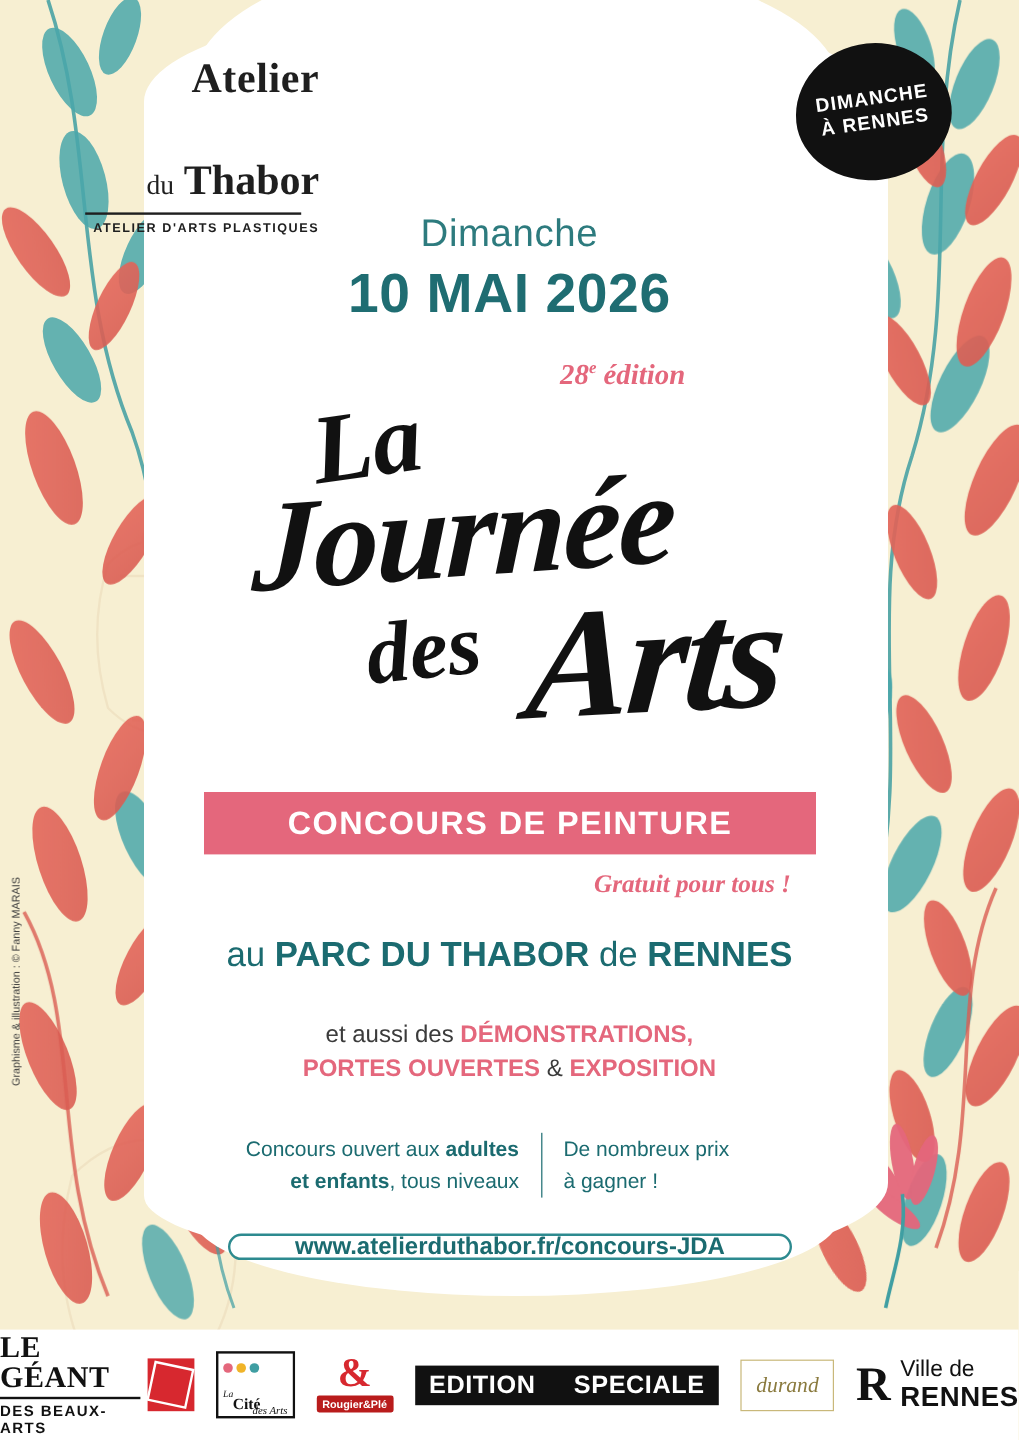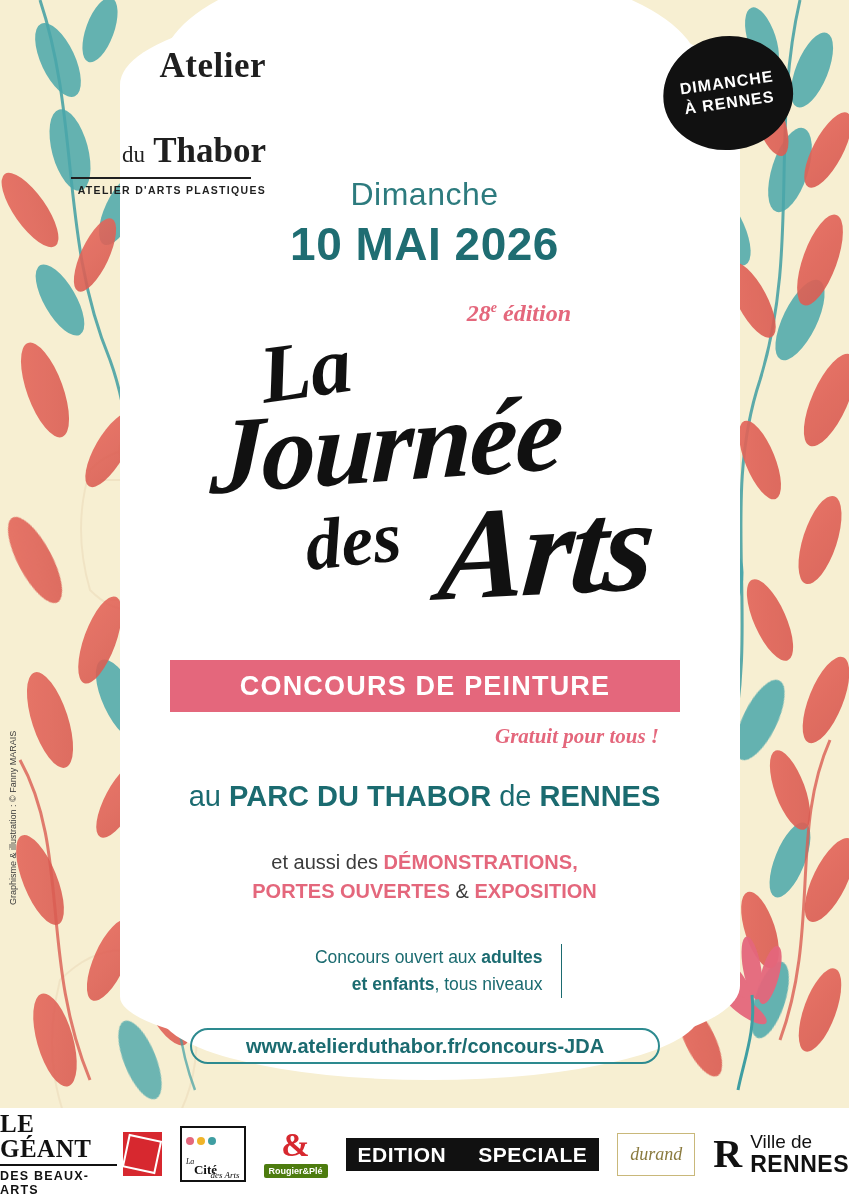--- a/index.html
+++ b/index.html
@@ -161,21 +161,21 @@
     display: flex; align-items: center; justify-content: center;
     color: #1b6b70; font-size: 17.5px; line-height: 1.55;
   }
   .cols .c1 { width: 272px; text-align: right; padding-right: 18px; }
   .cols .divider { width: 1px; align-self: stretch; background: #1b6b70; }
   .cols .c2 { width: 220px; text-align: left; padding-left: 18px; }
   .cols b { font-weight: bold; }
 
   
   .urlbar {
-    position: absolute; left: 190px; top: 1028px; width: 470px; height: 36px;
+    position: absolute; left: 190px; top: 1028px; width: 470px; height: 22px;
     border: 2px solid #2d8a8f; border-radius: 19px; z-index: 6;
     display: flex; align-items: center; justify-content: center;
   }
   .urlbar span { color: #1b6b70; font-size: 20px; font-weight: bold; }
 
   
   .credits {
     position: absolute; left: 8px; top: 905px; z-index: 7;
     transform: rotate(-90deg); transform-origin: left top;
     font-size: 9px; color: #3b3b3b; white-space: nowrap;
@@ -223,21 +223,21 @@
     position:absolute; right:6px; bottom:2px; font-size:9px;
     font-family:"Liberation Serif", serif; font-style:italic; color:#111;
   }
 
   .sp-rougier { text-align:center; }
   .sp-rougier .amp2 {
     font-family: "Liberation Serif", serif; font-size: 34px; font-weight: bold;
     color: #d7282f; line-height: .9;
   }
   .sp-rougier .nm {
-    background: #4d7c0f; color:#fff; font-size: 9px; font-weight: bold;
+    background: #b91c1c; color:#fff; font-size: 9px; font-weight: bold;
     padding: 2px 5px; border-radius: 2px; display:inline-block; margin-top:2px;
   }
 
   .sp-edition {
     background: #111; color: #fff; padding: 6px 12px; text-align: center; line-height: 1; gap: 32px;
   }
   .sp-edition .e1 { font-size: 21px; font-weight: bold; letter-spacing: .5px; }
   .sp-edition .e2 { font-size: 21px; font-weight: bold; letter-spacing: .5px; }
 
   .sp-durand {
@@ -427,20 +427,24 @@
     <span>et aussi des </span><span class="hl">DÉMONSTRATIONS,</span><br>
     <span class="hl">PORTES OUVERTES</span><span class="amp"> &amp; </span><span class="hl">EXPOSITION</span>
   </div>
 
   <div class="cols">
     <div class="c1">
       <span>Concours ouvert aux </span><b>adultes</b><br>
       <b>et enfants</b><span>, tous niveaux</span>
     </div>
     <div class="divider"></div>
+    <div class="c2">
+      <span>De nombreux prix</span><br>
+      <span>à gagner !</span>
+    </div>
   </div>
 
   <div class="urlbar">
     <span>www.atelierduthabor.fr/concours-JDA</span>
   </div>
 
   <div class="credits">Graphisme &amp; illustration : © Fanny MARAIS</div>
 
   <div class="sponsors">
 

